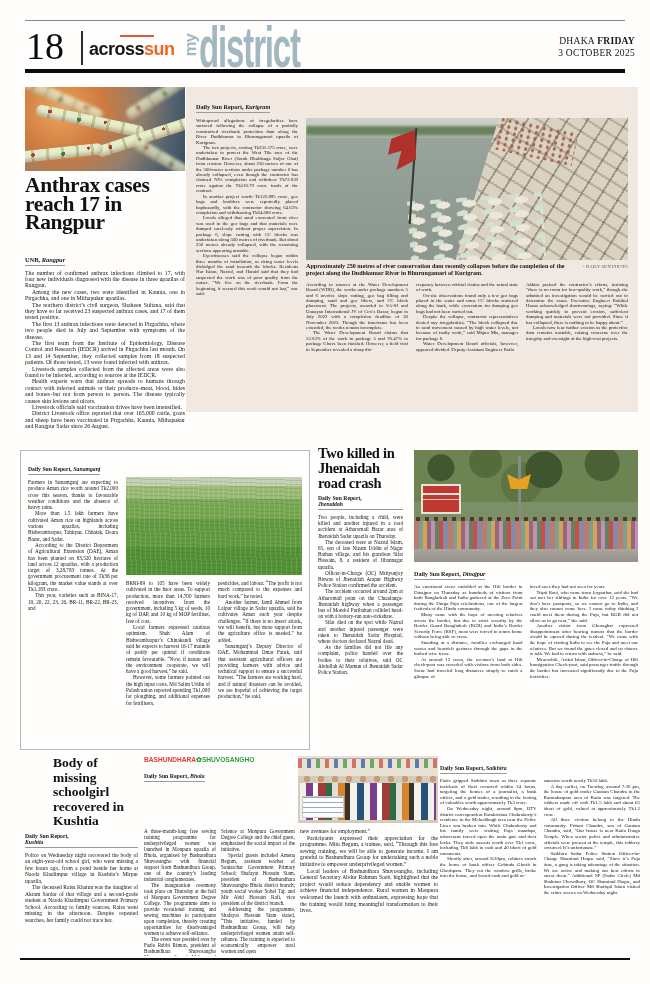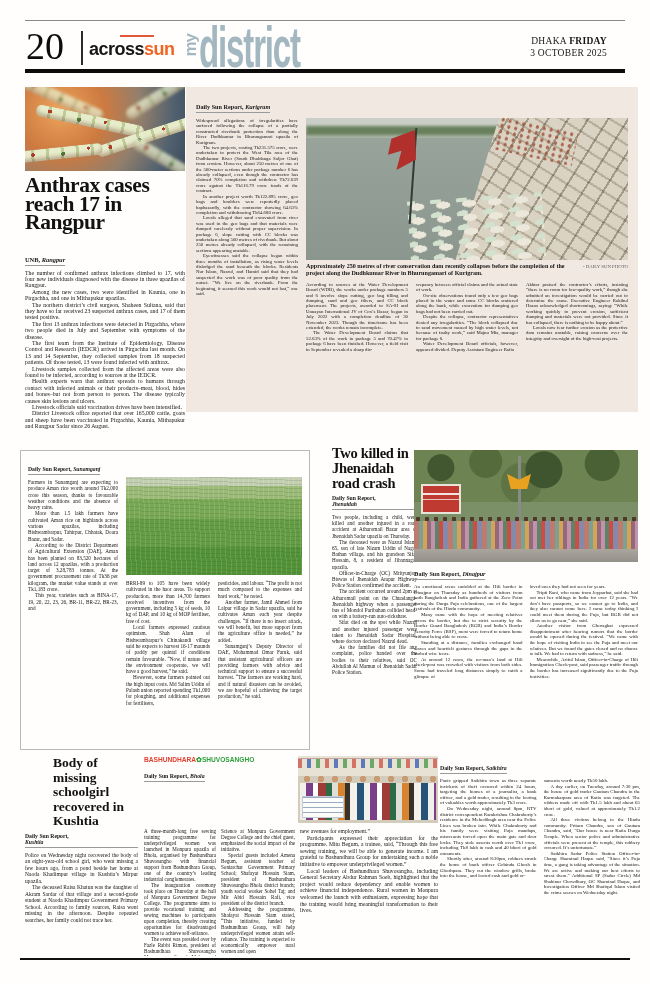--- a/index.html
+++ b/index.html
@@ -12,21 +12,21 @@
   .numdiv{left:81px;top:31px;width:2px;height:34px;background:#2b2b2b;}
   .brand{left:89px;top:40px;font-family:"Liberation Sans",sans-serif;font-weight:bold;
          font-size:18px;letter-spacing:-0.5px;line-height:18px;}
   .brand .sun{color:#f16522;}
   .brand-top{left:120px;top:35px;width:34px;height:2px;background:#e2593a;}
   .sec-my{left:181px;top:34px;font-family:"Liberation Sans",sans-serif;font-weight:bold;
           font-size:17px;color:#a2b7c0;writing-mode:vertical-rl;transform:rotate(180deg);letter-spacing:-1px;}
   .sec-district{left:199px;top:23px;font-family:"Liberation Sans",sans-serif;font-weight:bold;
           font-size:57px;line-height:48px;letter-spacing:-2px;color:#a2b7c0;
           transform:scaleX(0.58);transform-origin:left top;white-space:nowrap;}
-  .dateline{left:452px;top:36px;width:155px;text-align:right;font-size:9.5px;line-height:11.5px;letter-spacing:.3px;}
+  .dateline{left:480px;top:36px;width:155px;text-align:right;font-size:9.5px;line-height:11.5px;letter-spacing:.3px;}
   .dateline b{font-weight:bold;}
   .rule-thick{left:25px;top:69px;width:600px;height:4px;background:#0b0b0b;}
   .rule-bottom{left:20px;top:958px;width:610px;height:2px;background:#101010;}
   
   h1,h2{margin:0;font-weight:bold;color:#121212;}
   .byl{font-size:6px;font-weight:bold;border-bottom:1px solid #9a9a9a;padding-bottom:2px;}
   .byl .pl{font-style:italic;font-weight:bold;}
   .bod{text-align:justify;overflow:hidden;}
   .bod p{margin:0;}
   .bod p + p{text-indent:7px;}
@@ -82,21 +82,21 @@
   .fcol1 .bod{font-size:5.2px;line-height:6.3px;height:160px;}
   .fright{flex:1;}
   .photo-farmers{position:relative;width:100%;height:98px;margin-top:20px;overflow:hidden;
      background:linear-gradient(#c4cfb2 0 9px,#9cba78 9px 22px,#7aa955 22px 42px,#649c44 42px 70px,#549238 70px);}
   .photo-farmers i{position:absolute;inset:0;
      background:repeating-linear-gradient(88deg,rgba(255,255,255,.12) 0 1px,rgba(0,0,0,0) 1px 5px),
                 repeating-linear-gradient(2deg,rgba(35,75,25,.14) 0 1px,rgba(0,0,0,0) 1px 4px);}
   .fcols{gap:8px;margin-top:5px;}
   .fcols .bod{flex:1;font-size:5.2px;line-height:6.3px;height:168px;}
   
-  #jhenaidah{left:332px;top:446px;width:85px;}
+  #jhenaidah{left:318px;top:446px;width:85px;}
   #jhenaidah h2{font-size:14.5px;line-height:15px;letter-spacing:-0.3px;}
   #jhenaidah .byl{display:block;margin:4px 0 4px;font-size:5.7px;}
   #jhenaidah .byl span{display:block;}
   #jhenaidah .bod{font-size:5.2px;line-height:6.2px;height:250px;}
   
   #durga{left:414px;top:446px;width:224px;}
   #durga h2{font-size:20.5px;line-height:16.8px;letter-spacing:-0.5px;}
   .photo-durga{position:relative;width:224px;height:112px;margin-top:4px;overflow:hidden;
      background:linear-gradient(#a3b191 0 10px,#7c9067 10px);}
   .canopy{position:absolute;top:0;left:0;width:100%;height:52px;background:
@@ -159,21 +159,21 @@
   #satkhira .byl{display:inline-block;margin:3px 0 4px;font-size:5.8px;}
   .scols{gap:7px;}
   .scols .bod{flex:1;font-size:4.9px;line-height:5.6px;height:150px;}
 </style>
 </head>
 <body>
 
 <div class="sheet">
 
   <div class="abs rule-top"></div>
-  <div class="abs pagenum">20</div>
+  <div class="abs pagenum">18</div>
   <div class="abs numdiv"></div>
   <div class="abs brand"><span>across</span><span class="sun">sun</span></div>
   <div class="abs brand-top"></div>
   <div class="abs sec-my">my</div>
   <div class="abs sec-district">district</div>
   <div class="abs dateline">
     <div><span>DHAKA</span> <b>FRIDAY</b></div>
     <div>3 OCTOBER 2025</div>
   </div>
   <div class="abs rule-thick"></div>

